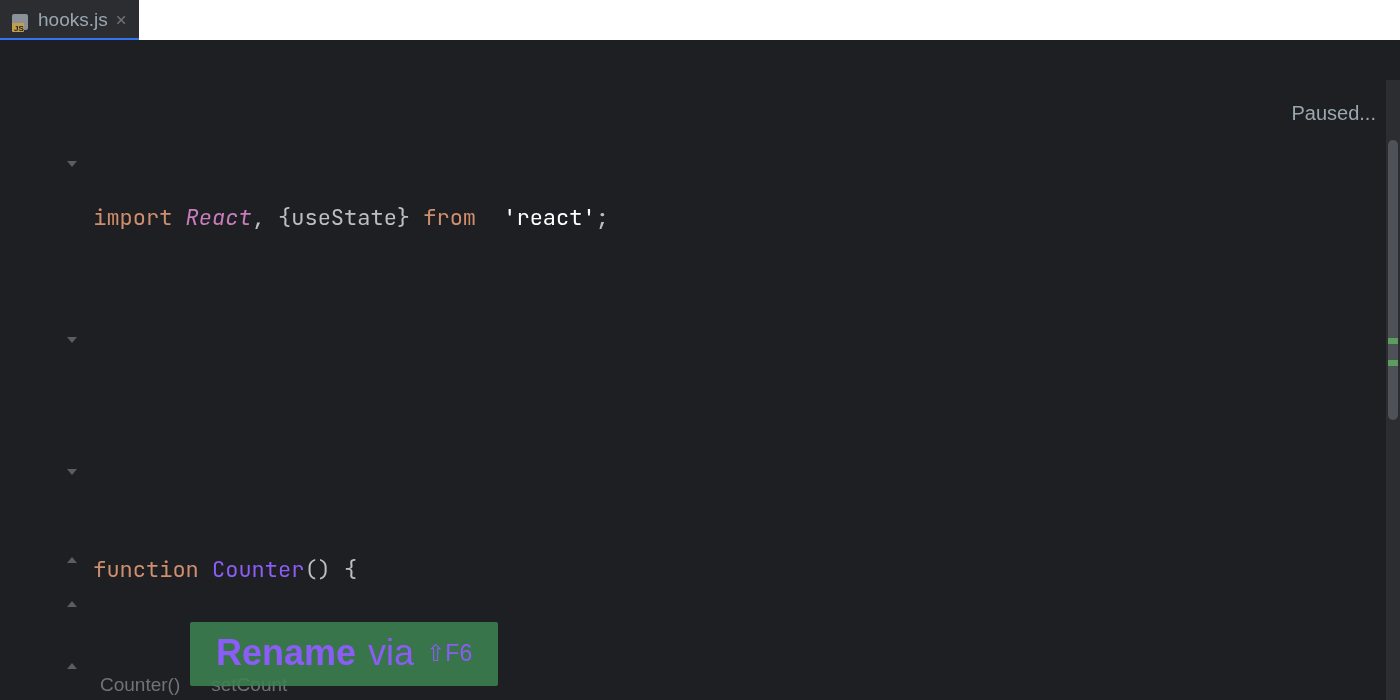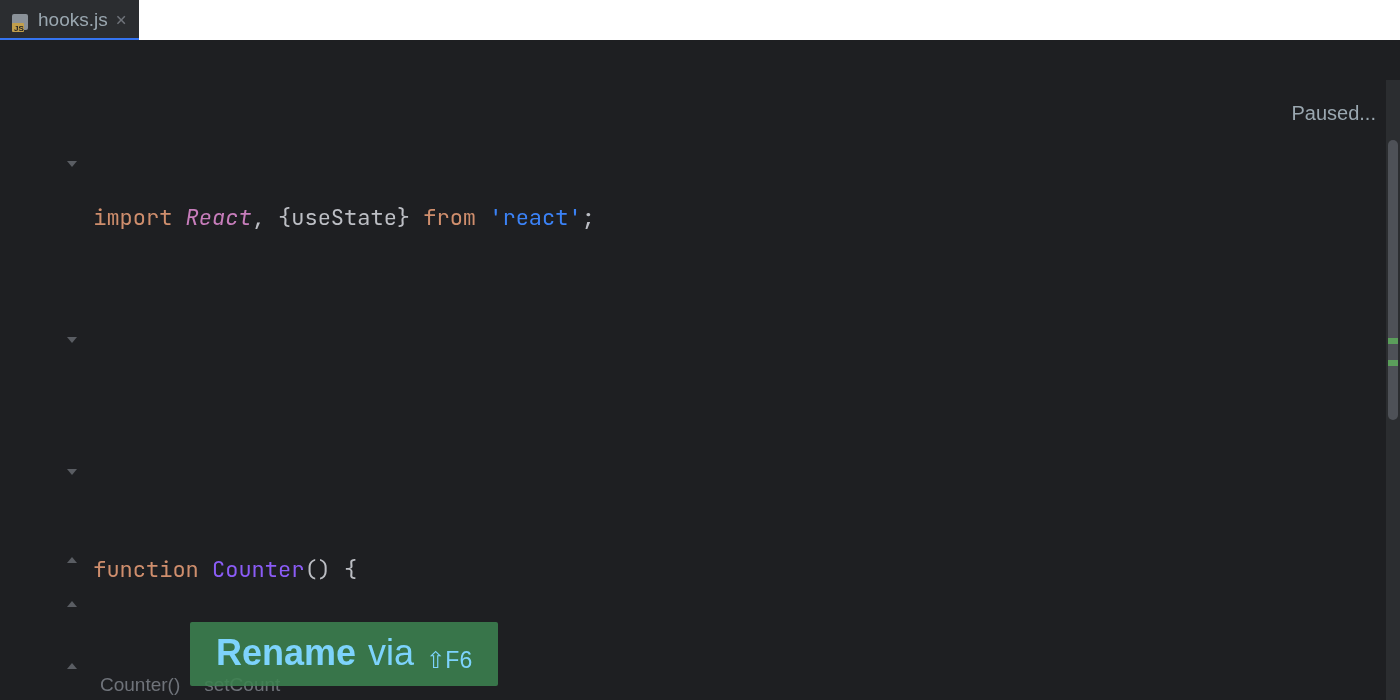--- a/index.html
+++ b/index.html
@@ -71,21 +71,21 @@
     white-space: pre;
     line-height: 44px;
   }
   .code-line { height: 44px; display: flex; align-items: center; position: relative; }
   .code-line > * { position: relative; z-index: 1; }
 
   
   .kw   { color: #cf8e6d; }            
   .fn   { color: #bcbec4; }            
   .comp { color: #8b5cf6; }            
-  .str  { color: #3b82f6; }            
+  .str  { color: #ffffff; margin-left: 14px; }            
   .punc { color: #bcbec4; }
   .it   { font-style: italic; color: #c77dbb; }
 
   
   .status {
     position: absolute;
     top: 62px; right: 24px;
     color: #9aa7b0;
     font-family: sans-serif;
     font-size: 20px;
@@ -112,39 +112,39 @@
     background: #5b9e5b;
   }
 
   
   .breadcrumb {
     position: absolute;
     left: 80px; bottom: 0;
     height: 30px;
     display: flex;
     align-items: center;
-    gap: 24px;
+    gap: 31px;
     color: #6f737a;
     font-family: sans-serif;
     font-size: 19px;
     padding-left: 20px;
   }
 
   
   .tip {
     position: absolute;
     left: 190px;
     bottom: 14px;
     background: rgba(60, 130, 80, 0.88);
-    color: #7dd3fc;
+    color: #8b5cf6;
     font-family: sans-serif;
     font-size: 36px;
     padding: 10px 26px 12px 26px;
     display: flex;
-    align-items: flex-end;
+    align-items: center;
     gap: 12px;
     border-radius: 2px;
   }
   .tip .bold { font-weight: 700; }
   .tip .shift-glyph { font-size: 23px; }
 </style>
 </head>
 <body>
 
 <div class="tab-bar">

